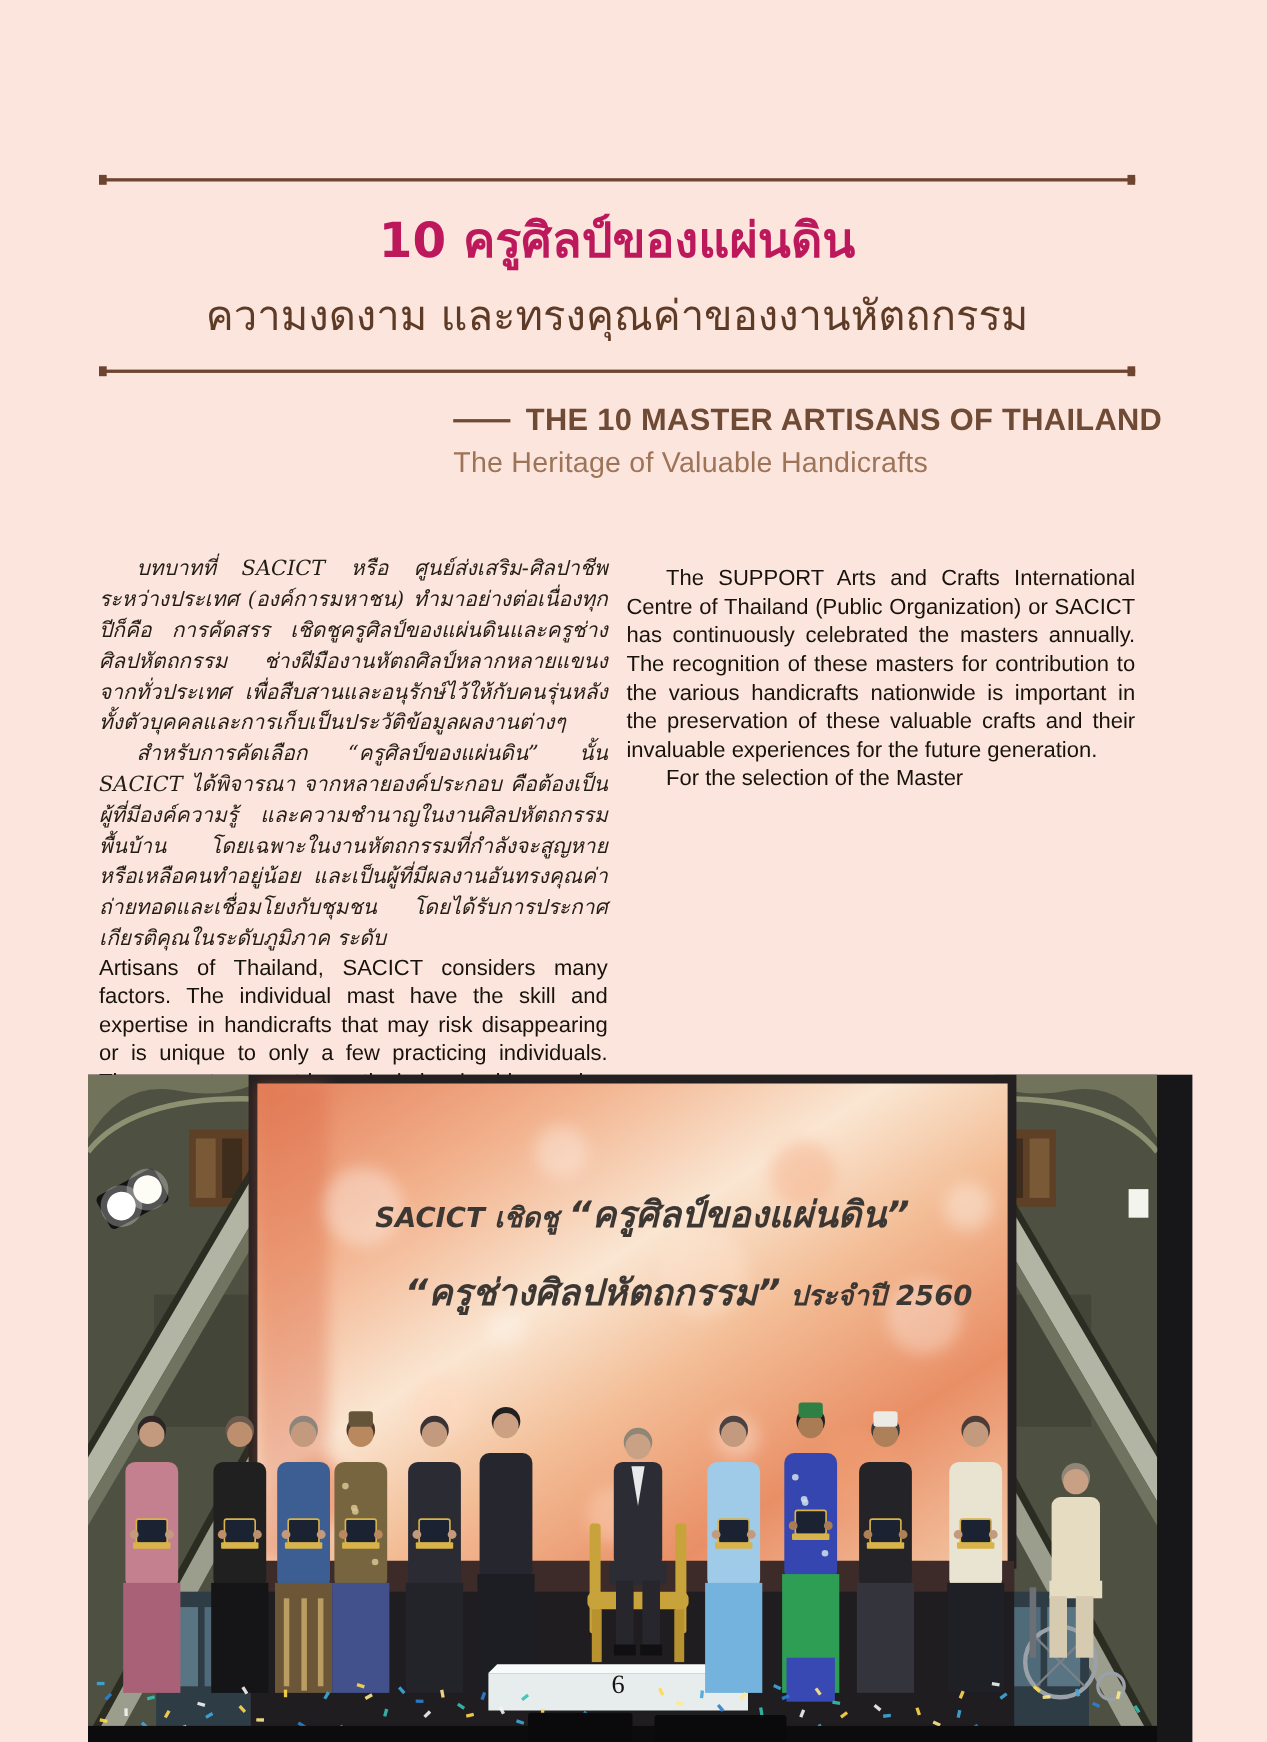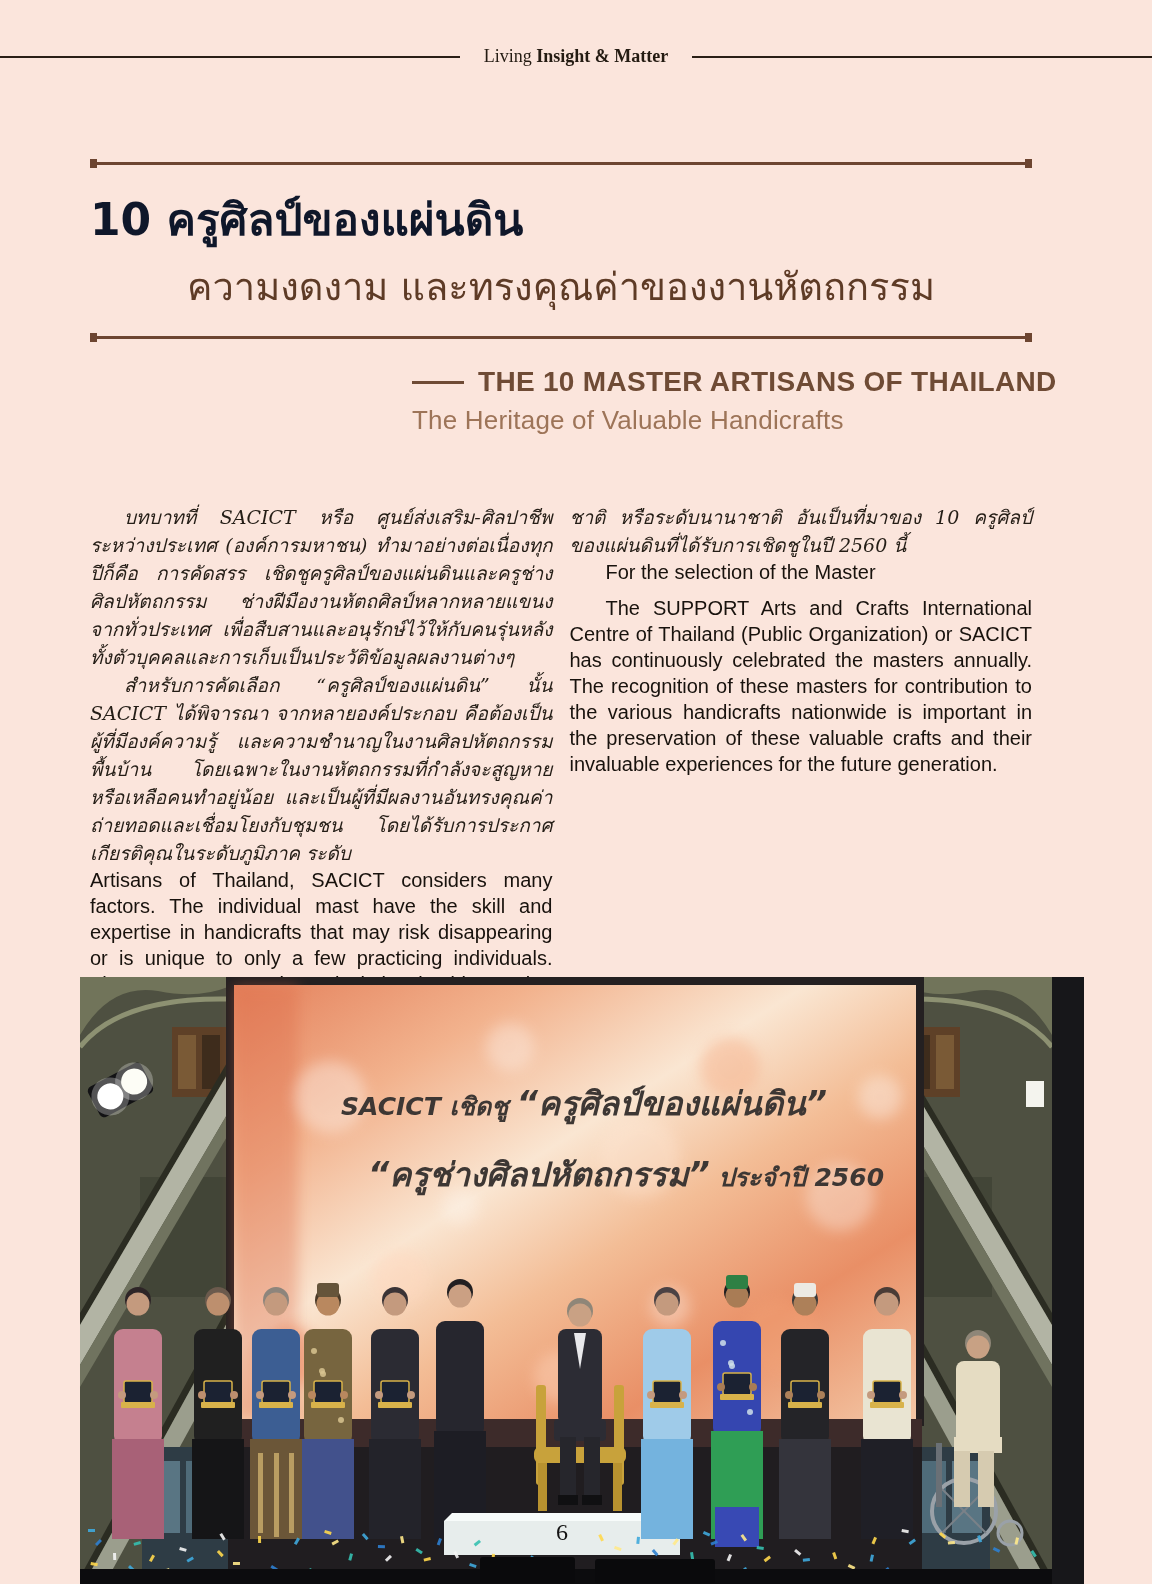--- a/index.html
+++ b/index.html
@@ -11,22 +11,22 @@
   .runhead .rule{flex:1;height:0;border-top:2px solid #2a1f16;}
   .runhead .txt{padding:0 24px;font-size:18px;color:#241b12;white-space:nowrap;}
   .runhead .txt b{font-weight:bold;}
 
   
   .title-block{position:absolute;left:90px;width:942px;top:162px;}
   .hrule{position:relative;height:3px;background:#6d4531;}
   .hrule::before,.hrule::after{content:"";position:absolute;top:-3px;width:7px;height:9px;background:#6d4531;}
   .hrule::before{left:0;}
   .hrule::after{right:0;}
-  .thai-title{margin:30px 0 0;text-align:left;font-family:"DejaVu Sans",sans-serif;
-    font-size:44px;line-height:1.12;font-weight:bold;color:#0f172a;}
+  .thai-title{margin:30px 0 0;text-align:center;font-family:"DejaVu Sans",sans-serif;
+    font-size:44px;line-height:1.12;font-weight:bold;color:#be185d;}
   .thai-subtitle{margin:22px 0 0;text-align:center;font-family:"DejaVu Sans",sans-serif;
     font-size:38px;line-height:1.15;font-weight:normal;color:#5e3b26;}
   .title-block .hrule.bottom{margin-top:26px;}
 
   
   .eng-heading{position:absolute;left:412px;width:620px;top:366px;font-family:"Liberation Sans",sans-serif;}
   .eng-line1{display:flex;align-items:center;gap:14px;font-size:28px;font-weight:bold;
     color:#6f4b35;letter-spacing:.3px;white-space:nowrap;}
   .eng-line1 .dash{width:52px;height:3px;background:#6f4b35;flex:0 0 auto;}
   .eng-line2{margin-top:7px;font-size:26px;color:#9d7458;letter-spacing:.2px;}
@@ -52,25 +52,20 @@
   .cap-small{font-size:25px;}
   .cap-big{font-size:33px;}
   .page-number{position:absolute;left:458px;top:542px;width:48px;text-align:center;
     font-family:"Liberation Serif",serif;font-size:24px;color:#141414;}
 </style>
 </head>
 <body>
 
 <div class="page">
 
-  <div class="runhead">
-    <div class="rule"></div>
-    <div class="txt"><span>Living </span><b>Insight &amp; Matter</b></div>
-    <div class="rule"></div>
-  </div>
 
   <div class="title-block">
     <div class="hrule top"></div>
     <h1 class="thai-title">10 ครูศิลป์ของแผ่นดิน</h1>
     <h2 class="thai-subtitle">ความงดงาม และทรงคุณค่าของงานหัตถกรรม</h2>
     <div class="hrule bottom"></div>
   </div>
 
   <div class="eng-heading">
     <div class="eng-line1">
@@ -79,23 +74,22 @@
     </div>
     <div class="eng-line2">The Heritage of Valuable Handicrafts</div>
   </div>
 
   <div class="columns">
     <div class="col">
       <p class="thai">บทบาทที่ SACICT หรือ ศูนย์ส่งเสริม-ศิลปาชีพระหว่างประเทศ (องค์การมหาชน) ทำมาอย่างต่อเนื่องทุกปีก็คือ การคัดสรร เชิดชูครูศิลป์ของแผ่นดินและครูช่างศิลปหัตถกรรม ช่างฝีมืองานหัตถศิลป์หลากหลายแขนงจากทั่วประเทศ เพื่อสืบสานและอนุรักษ์ไว้ให้กับคนรุ่นหลัง ทั้งตัวบุคคลและการเก็บเป็นประวัติข้อมูลผลงานต่างๆ</p>
       <p class="thai">สำหรับการคัดเลือก “ครูศิลป์ของแผ่นดิน” นั้น SACICT ได้พิจารณา จากหลายองค์ประกอบ คือต้องเป็นผู้ที่มีองค์ความรู้ และความชำนาญในงานศิลปหัตถกรรมพื้นบ้าน โดยเฉพาะในงานหัตถกรรมที่กำลังจะสูญหายหรือเหลือคนทำอยู่น้อย และเป็นผู้ที่มีผลงานอันทรงคุณค่า ถ่ายทอดและเชื่อมโยงกับชุมชน โดยได้รับการประกาศเกียรติคุณในระดับภูมิภาค ระดับ</p>
     </div>
     <div class="col">
-      <p class="thai no-indent">ชาติ หรือระดับนานาชาติ อันเป็นที่มาของ 10 ครูศิลป์ของแผ่นดินที่ได้รับการเชิดชูในปี 2560 นี้</p>
+      <p class="eng gap">The SUPPORT Arts and Crafts International Centre of Thailand (Public Organization) or SACICT has continuously celebrated the masters annually. The recognition of these masters for contribution to the various handicrafts nationwide is important in the preservation of these valuable crafts and their invaluable experiences for the future generation.</p>
       <p class="eng">For the selection of the Master</p>
-      <p class="eng gap">The SUPPORT Arts and Crafts International Centre of Thailand (Public Organization) or SACICT has continuously celebrated the masters annually. The recognition of these masters for contribution to the various handicrafts nationwide is important in the preservation of these valuable crafts and their invaluable experiences for the future generation.</p>
     </div>
     <div class="col">
       <p class="eng no-indent">Artisans of Thailand, SACICT considers many factors. The individual mast have the skill and expertise in handicrafts that may risk disappearing or is unique to only a few practicing individuals. These masters must be actively involved in passing on the knowledge through engagement with the community. In addition they must have national or international recognition. These factors contribute to the selection of the 10 Master Artisans of Thailand celebrated in 2017.</p>
     </div>
   </div>
 
   <figure class="photo" style="margin:0">
     <svg id="scene" viewBox="0 0 972 607" width="972" height="607">
       <defs>
         <linearGradient id="scrG" x1="0" y1="0" x2="1" y2="1">

